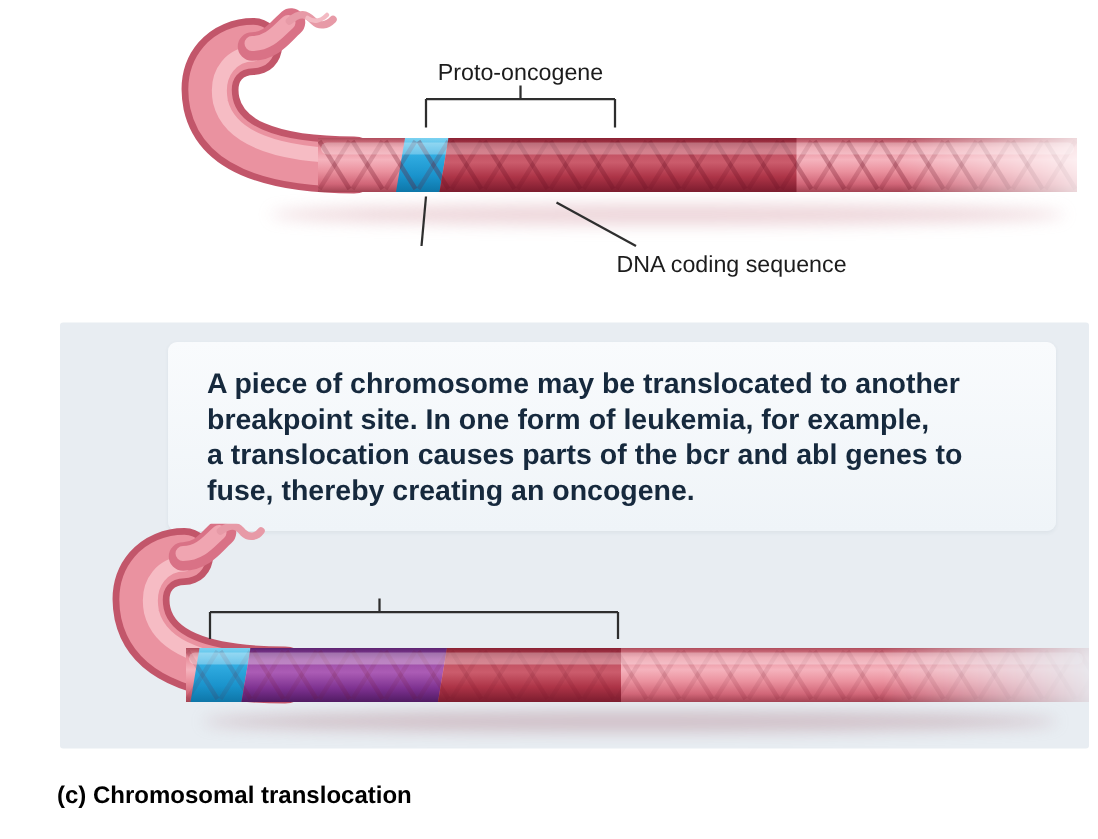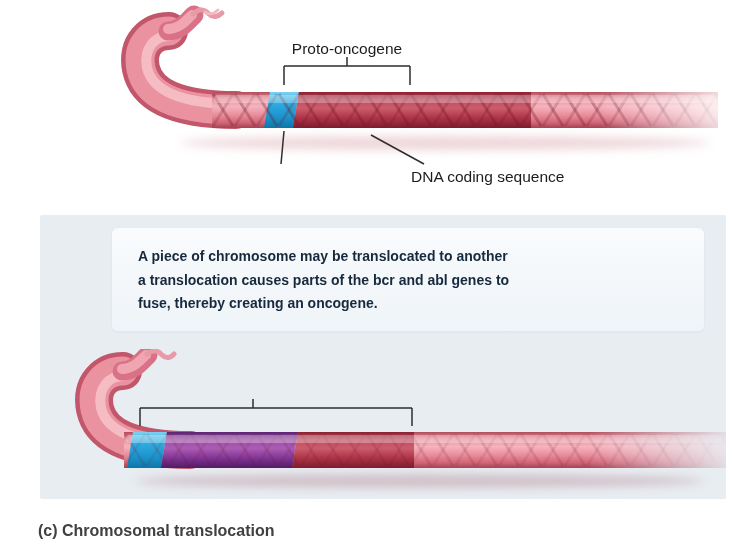--- a/index.html
+++ b/index.html
@@ -20,26 +20,26 @@
     background:#e8edf2;border-radius:2px;
   }
   .textbox{
     position:absolute;left:72px;top:13px;width:592px;box-sizing:border-box;
     padding:17px 26px 15px 26px;
     background:linear-gradient(180deg,#f9fbfd 0%,#eff4f8 100%);
     border-radius:6px;
     box-shadow:0 1px 3px rgba(40,60,80,0.06);
   }
   .tline{
-    font-size:14px;line-height:23.5px;font-weight:600;color:#16293d;
+    font-size:19px;line-height:23.5px;font-weight:600;color:#16293d;
     white-space:nowrap;
   }
   .caption{
     position:absolute;left:38px;top:522px;font-size:16px;font-weight:600;
-    color:#404040;white-space:nowrap;
+    color:#000000;white-space:nowrap;
   }
 </style>
 </head>
 <body>
 
 <div class="abs" style="left:0;top:0;width:732px;height:559px;">
 
   <svg class="abs" style="left:0;top:0;" width="732" height="210" viewBox="0 0 732 210">
     <defs>
       <linearGradient id="tPink" x1="0" y1="0" x2="0" y2="1">
@@ -104,20 +104,21 @@
     <path d="M 281 164 L 284 131" fill="none" stroke="#2e2e2e" stroke-width="1.5"></path>
     <path d="M 424 164 L 371 135" fill="none" stroke="#2e2e2e" stroke-width="1.5"></path>
   </svg>
 
   <div class="lbl center" style="left:277px;top:39px;width:140px;">Proto-oncogene</div>
   <div class="lbl" style="left:411px;top:167px;text-align:right;">DNA coding sequence</div>
 
   <div class="panel">
     <div class="textbox">
       <div class="tline">A piece of chromosome may be translocated to another</div>
+      <div class="tline">breakpoint site. In one form of leukemia, for example,</div>
       <div class="tline">a translocation causes parts of the bcr and abl genes to</div>
       <div class="tline">fuse, thereby creating an oncogene.</div>
     </div>
   </div>
 
   <svg class="abs" style="left:40px;top:349px;" width="686" height="150" viewBox="0 0 686 150">
     <defs>
       <linearGradient id="bPink" x1="0" y1="0" x2="0" y2="1">
         <stop offset="0" stop-color="#b04c5c"></stop>
         <stop offset="0.18" stop-color="#e98f9c"></stop>

